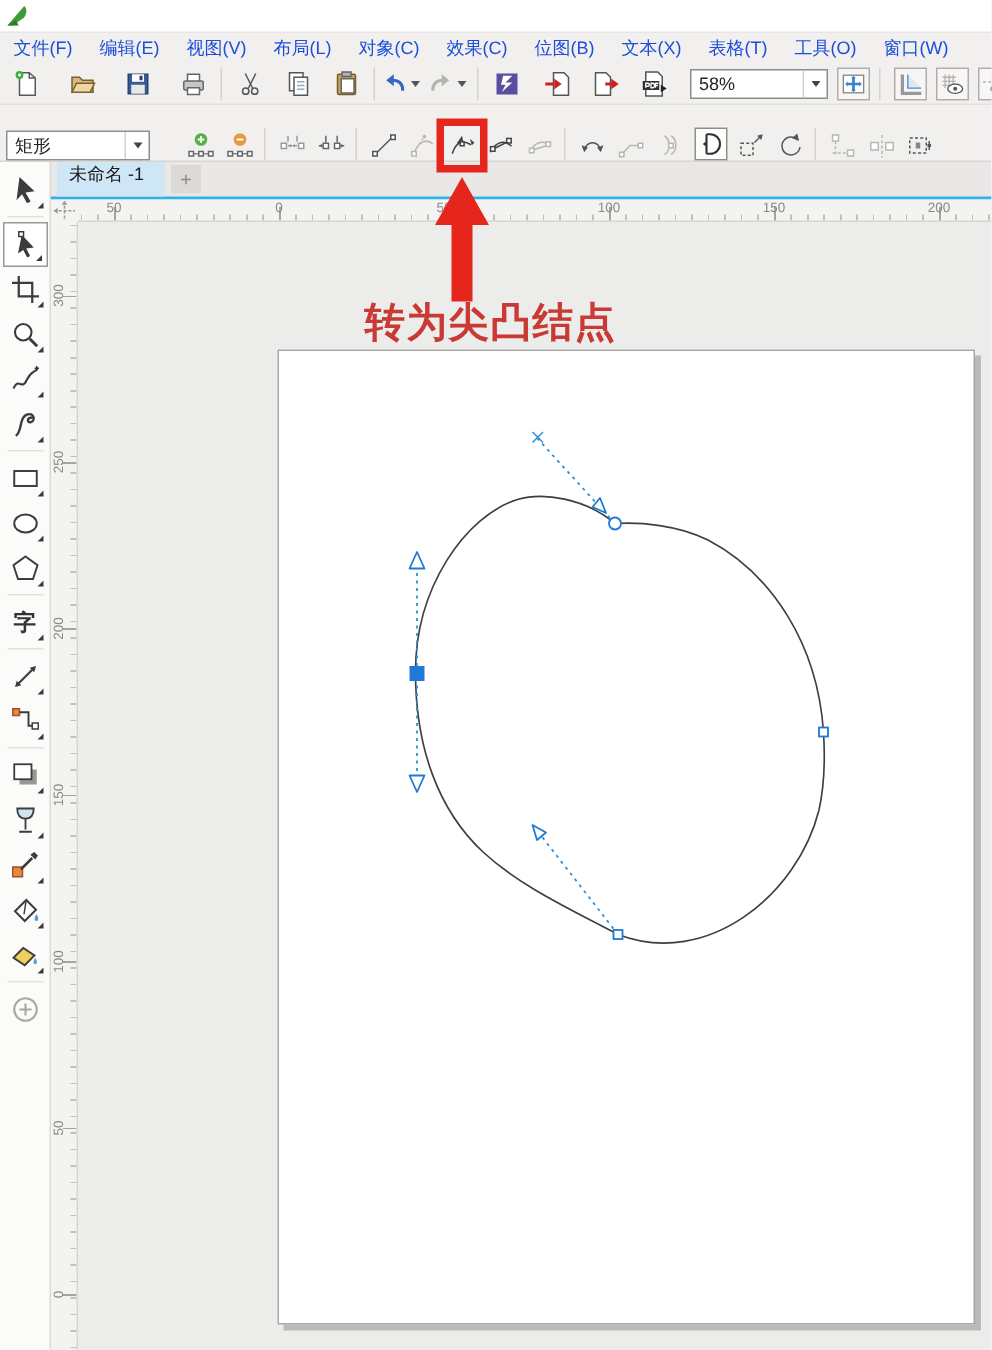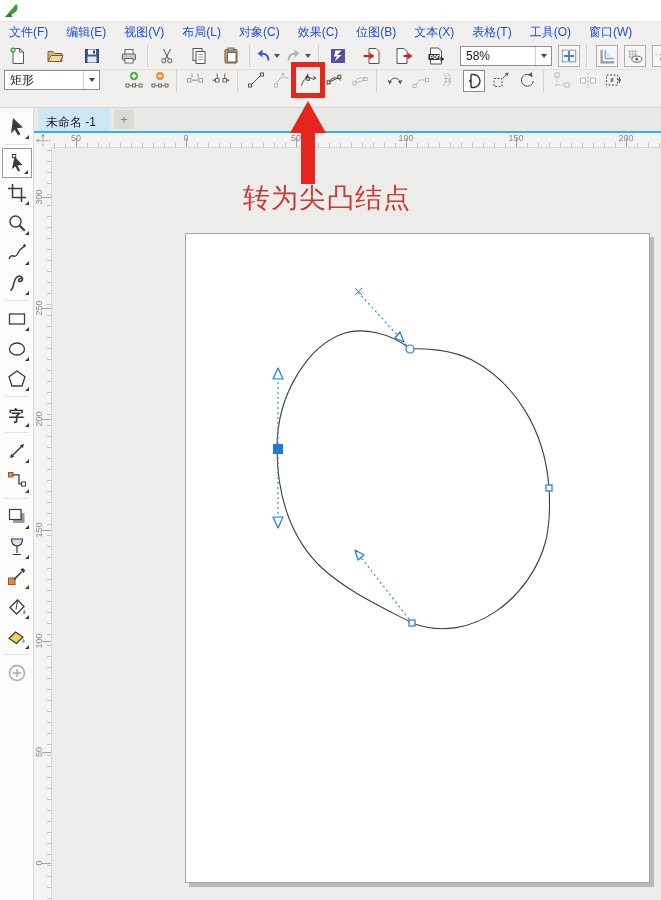--- a/index.html
+++ b/index.html
@@ -9,38 +9,38 @@
   .titlebar{position:absolute;left:0;top:0;width:661px;height:22px;background:#ffffff;
             display:flex;align-items:center;border-bottom:1px solid #e8e6e4;box-sizing:border-box}
   .titlebar .logo{width:15px;height:15px;margin:0 6px 0 4px;flex:0 0 auto}
   .titlebar .title{font-size:12px;color:#3c3c3c}
   .menubar{position:absolute;left:0;top:22px;width:661px;height:20px;background:#f1f0ee;
            display:flex;align-items:center;font-size:12px;color:#1d4ed8}
   .menubar .mitem{padding:0 9px;line-height:20px;cursor:default}
   .stdbar{position:absolute;left:0;top:42px;width:661px;height:28px;background:#f1f0ee;
           display:flex;align-items:center;border-bottom:1px solid #e2e0dd;box-sizing:border-box}
   .propbar{position:absolute;left:0;top:70px;width:661px;height:38px;background:#f1f0ee;
-           display:flex;align-items:flex-start;border-bottom:1px solid #d8d6d3;box-sizing:border-box;z-index:10}
+           display:flex;align-items:flex-end;border-bottom:1px solid #d8d6d3;box-sizing:border-box;z-index:10}
   .tbtn{width:20px;height:20px;flex:0 0 auto;display:flex;align-items:center;justify-content:center;position:relative}
   .tbtn svg{display:block}
   .caret{width:0;height:0;border-left:3.5px solid transparent;border-right:3.5px solid transparent;
          border-top:4px solid #555;margin:0 4px 0 1px;flex:0 0 auto}
   .vsep{width:1px;height:22px;background:#d4d2cf;margin:0 3px;flex:0 0 auto}
   .combo{height:20px;background:#fff;border:1px solid #8f8d8a;box-sizing:border-box;display:flex;
          align-items:center;font-size:12px;color:#222;flex:0 0 auto}
   .combo .cval{flex:1;padding-left:5px}
   .combo .cbtn{width:15px;height:100%;display:flex;align-items:center;justify-content:center;border-left:1px solid #d5d3d0}
   .combo .cbtn i{width:0;height:0;border-left:3.5px solid transparent;border-right:3.5px solid transparent;border-top:4px solid #444}
   .boxed{border:1px solid #b0aead;background:#f7f6f5}
   .pressed{border:1px solid #8f8d8a;background:#fdfdfc}
   .mleft6{margin-left:6px}.mleft17{margin-left:17px}
   
   .tabrow{position:absolute;left:34px;top:108px;width:627px;height:25px;background:#eae8e6;
           border-bottom:2px solid #2fb2e8;box-sizing:border-box;display:flex;align-items:stretch}
-  .doctab{background:#cfe6f7;padding:0 14px 0 8px;font-size:12px;color:#1a1a1a;display:flex;align-items:flex-end;margin-left:4px}
+  .doctab{background:#cfe6f7;padding:0 14px 0 8px;font-size:12px;color:#1a1a1a;display:flex;align-items:flex-start;margin-left:4px}
   .newtab{width:20px;height:19px;margin:2px 0 0 4px;background:#dcdad7;color:#8a8886;font-size:13px;
           display:flex;align-items:center;justify-content:center}
   .corner{position:absolute;left:34px;top:133px;width:18px;height:15px;background:#f4f3f1}
   .hruler{position:absolute;left:52px;top:133px;width:609px;height:15px;background:#f4f3f1;
           border-bottom:1px solid #d8d6d3;box-sizing:border-box;
           background-image:repeating-linear-gradient(90deg,#a5a3a0 0 1px,transparent 1px 110px),
                            repeating-linear-gradient(90deg,#c2c0bd 0 1px,transparent 1px 11px);
           background-size:100% 9px,100% 4px;background-position:24px bottom,2px bottom;background-repeat:no-repeat}
   .hruler span{position:absolute;top:0px;font-size:9px;color:#8c8a88;transform:translateX(-50%)}
   .vruler{position:absolute;left:34px;top:148px;width:18px;height:752px;background:#f4f3f1;
@@ -66,21 +66,21 @@
   .dash{fill:none;stroke:#2f8fd6;stroke-width:1.2;stroke-dasharray:2 3}
   .nodeln{fill:#fff;stroke:#1e7ad4;stroke-width:1.2}
   .nodefill{fill:#1e7ad4;stroke:#1e7ad4}
   .harrow{fill:#fff;stroke:#1e7ad4;stroke-width:1.2;stroke-linejoin:round}
   
   .hlbox{position:absolute;left:-7px;top:-8px;width:34px;height:36px;border:5px solid #e6251c;
          box-sizing:border-box;z-index:60;pointer-events:none}
   .ahead{position:absolute;left:-8px;top:31px;width:0;height:0;border-left:18px solid transparent;
          border-right:18px solid transparent;border-bottom:32px solid #e6251c;z-index:60;pointer-events:none}
   .ashaft{position:absolute;left:3px;top:61px;width:14px;height:53px;background:#e6251c;z-index:60;pointer-events:none}
-  .antext{position:absolute;left:-55px;top:110px;font-size:27px;font-weight:normal;letter-spacing:1px;
+  .antext{position:absolute;left:-55px;top:110px;font-size:27px;font-weight:bold;letter-spacing:1px;
           color:#c83a33;white-space:nowrap;z-index:60;pointer-events:none}
 </style>
 </head>
 <body>
 
 <div class="titlebar">
   <svg class="logo" viewBox="0 0 16 16">
     <path d="M1 15L13 1c2 2 2 5 0 8L5 15z" fill="#3e9b3a"></path>
       <path d="M1 15l6-4 2 4z" fill="#2e7b2c"></path>
   </svg>

